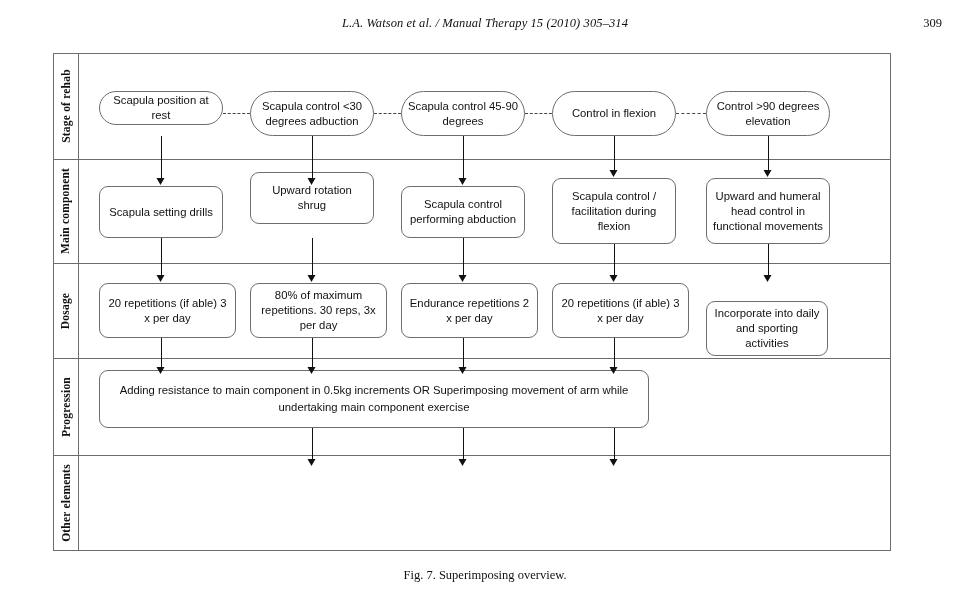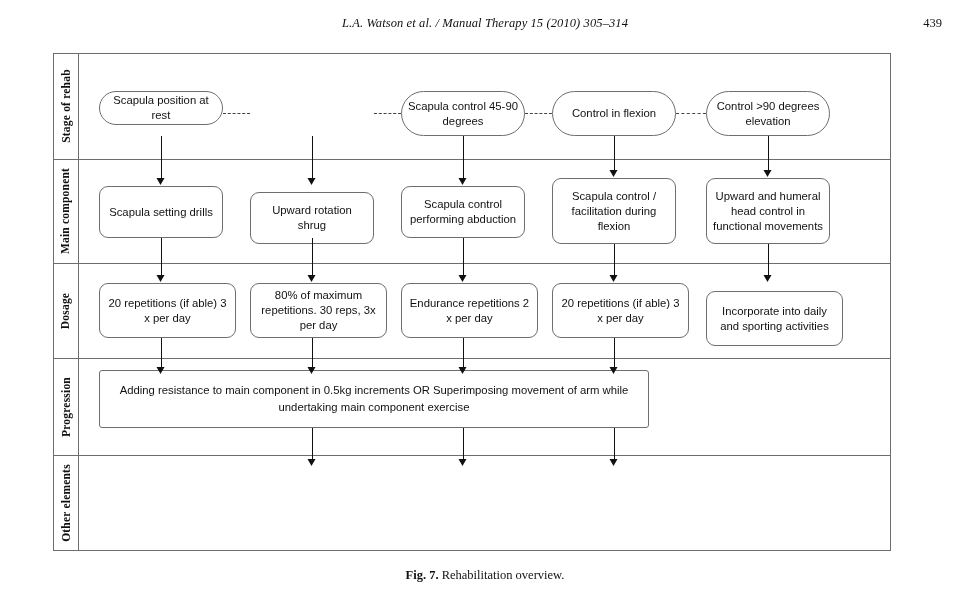--- a/index.html
+++ b/index.html
@@ -112,21 +112,21 @@
     justify-content: center;
     text-align: center;
     font-family: "Liberation Sans", sans-serif;
     font-size: 11.3px;
     line-height: 15px;
     color: #111;
     padding: 2px 6px;
   }
   .node.stadium { border-radius: 999px; }
   .node.rounded { border-radius: 9px; }
-  .node.wide    { border-radius: 3px; }
+  .node.wide    { border-radius: 9px; }
 
   
   .vline {
     position: absolute;
     width: 0;
     border-left: 1.3px solid #111;
   }
   .arrow-head {
     position: absolute;
     width: 0; height: 0;
@@ -145,28 +145,28 @@
   #caption {
     position: absolute;
     left: 0;
     top: 568px;
     width: 970px;
     text-align: center;
     font-family: "Liberation Serif", serif;
     font-size: 12.5px;
     color: #111;
   }
-  #caption .cap-label { font-weight: bold; text-align: right; }
+  #caption .cap-label { font-weight: normal; text-align: right; }
 </style>
 </head>
 <body>
 
 <div id="running-head">
   <div class="rh-center">L.A. Watson et al. / Manual Therapy 15 (2010) 305–314</div>
-  <div class="rh-page">439</div>
+  <div class="rh-page">309</div>
 </div>
 
 <div id="figure">
 
   <div class="frame-border"></div>
   <div class="label-divider"></div>
 
   <div class="band-sep" style="top:106px;"></div>
   <div class="band-sep" style="top:210px;"></div>
   <div class="band-sep" style="top:305px;"></div>
@@ -182,51 +182,52 @@
     <span>Dosage</span>
   </div>
   <div class="band-label" style="top:305px; height:97px;">
     <span>Progression</span>
   </div>
   <div class="band-label" style="top:402px; height:96px;">
     <span>Other elements</span>
   </div>
 
   <div class="node stadium" style="left:46px;  top:38px; width:124px; height:34px;">Scapula position at rest</div>
+  <div class="node stadium" style="left:197px; top:38px; width:124px; height:45px;">Scapula control &lt;30 degrees adbuction</div>
   <div class="node stadium" style="left:348px; top:38px; width:124px; height:45px;">Scapula control 45-90 degrees</div>
   <div class="node stadium" style="left:499px; top:38px; width:124px; height:45px;">Control in flexion</div>
   <div class="node stadium" style="left:653px; top:38px; width:124px; height:45px;">Control &gt;90 degrees elevation</div>
 
   <div class="dashline" style="left:170px; top:60px; width:27px;"></div>
   <div class="dashline" style="left:321px; top:60px; width:27px;"></div>
   <div class="dashline" style="left:472px; top:60px; width:27px;"></div>
   <div class="dashline" style="left:623px; top:60px; width:30px;"></div>
 
   <div class="node rounded" style="left:46px;  top:133px; width:124px; height:52px;">Scapula setting drills</div>
-  <div class="node rounded" style="left:197px; top:139px; width:124px; height:52px;">Upward rotation shrug</div>
+  <div class="node rounded" style="left:197px; top:119px; width:124px; height:52px;">Upward rotation shrug</div>
   <div class="node rounded" style="left:499px; top:125px; width:124px; height:66px;">Scapula control / facilitation during flexion</div>
   <div class="node rounded" style="left:348px; top:133px; width:124px; height:52px;">Scapula control performing abduction</div>
   <div class="node rounded" style="left:653px; top:125px; width:124px; height:66px;">Upward and humeral head control in functional movements</div>
 
   <div class="vline" style="left:108px; top:83px; height:43px;"></div>
   <div class="arrow-head" style="left:108px; top:125px;"></div>
   <div class="vline" style="left:259px; top:83px; height:43px;"></div>
   <div class="arrow-head" style="left:259px; top:125px;"></div>
   <div class="vline" style="left:410px; top:83px; height:43px;"></div>
   <div class="arrow-head" style="left:410px; top:125px;"></div>
   <div class="vline" style="left:561px; top:83px; height:35px;"></div>
   <div class="arrow-head" style="left:561px; top:117px;"></div>
   <div class="vline" style="left:715px; top:83px; height:35px;"></div>
   <div class="arrow-head" style="left:715px; top:117px;"></div>
 
   <div class="node rounded" style="left:46px;  top:230px; width:137px; height:55px;">20 repetitions (if able) 3 x per day</div>
   <div class="node rounded" style="left:197px; top:230px; width:137px; height:55px;">80% of maximum repetitions.  30 reps, 3x per day</div>
   <div class="node rounded" style="left:348px; top:230px; width:137px; height:55px;">Endurance repetitions 2 x per day</div>
   <div class="node rounded" style="left:499px; top:230px; width:137px; height:55px;">20 repetitions (if able) 3 x per day</div>
-  <div class="node rounded" style="left:653px; top:238px; width:137px; height:55px;">Incorporate into daily and sporting activities</div>
+  <div class="node rounded" style="left:653px; top:248px; width:122px; height:55px;">Incorporate into daily and sporting activities</div>
 
   <div class="vline" style="left:108px; top:185px; height:38px;"></div>
   <div class="arrow-head" style="left:108px; top:222px;"></div>
   <div class="vline" style="left:259px; top:185px; height:38px;"></div>
   <div class="arrow-head" style="left:259px; top:222px;"></div>
   <div class="vline" style="left:410px; top:185px; height:38px;"></div>
   <div class="arrow-head" style="left:410px; top:222px;"></div>
   <div class="vline" style="left:561px; top:191px; height:32px;"></div>
   <div class="arrow-head" style="left:561px; top:222px;"></div>
   <div class="vline" style="left:715px; top:191px; height:32px;"></div>
@@ -248,14 +249,14 @@
   <div class="arrow-head" style="left:259px; top:406px;"></div>
   <div class="vline" style="left:410px; top:375px; height:32px;"></div>
   <div class="arrow-head" style="left:410px; top:406px;"></div>
   <div class="vline" style="left:561px; top:375px; height:32px;"></div>
   <div class="arrow-head" style="left:561px; top:406px;"></div>
 
 </div>
 
 <div id="caption">
   <span class="cap-label">Fig. 7.</span>
-  <span>Rehabilitation overview.</span>
+  <span>Superimposing overview.</span>
 </div>
 
 </body></html>

